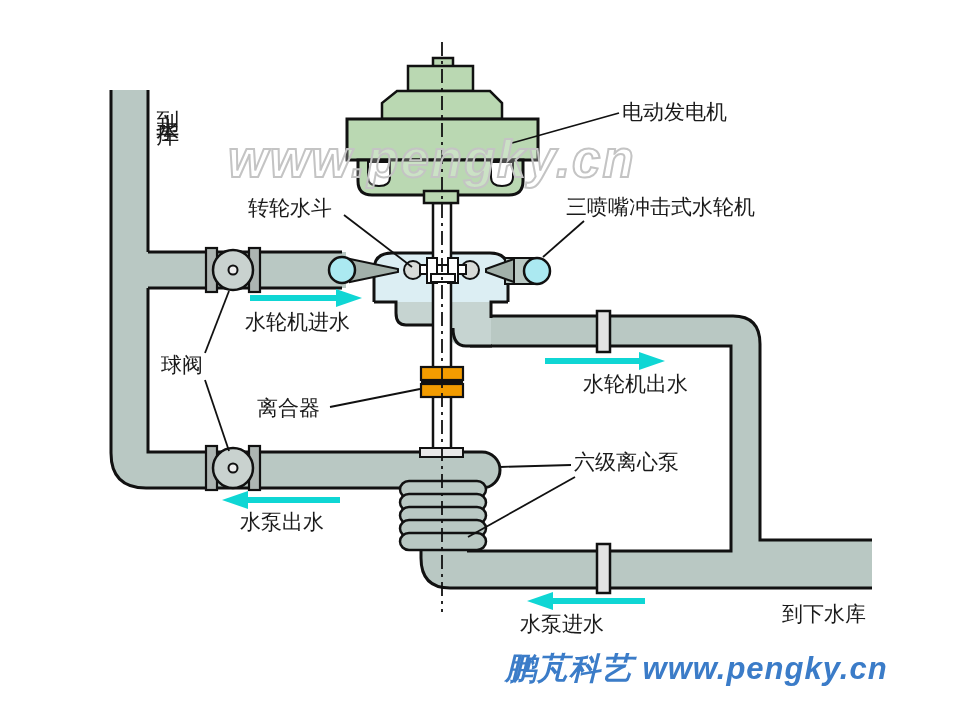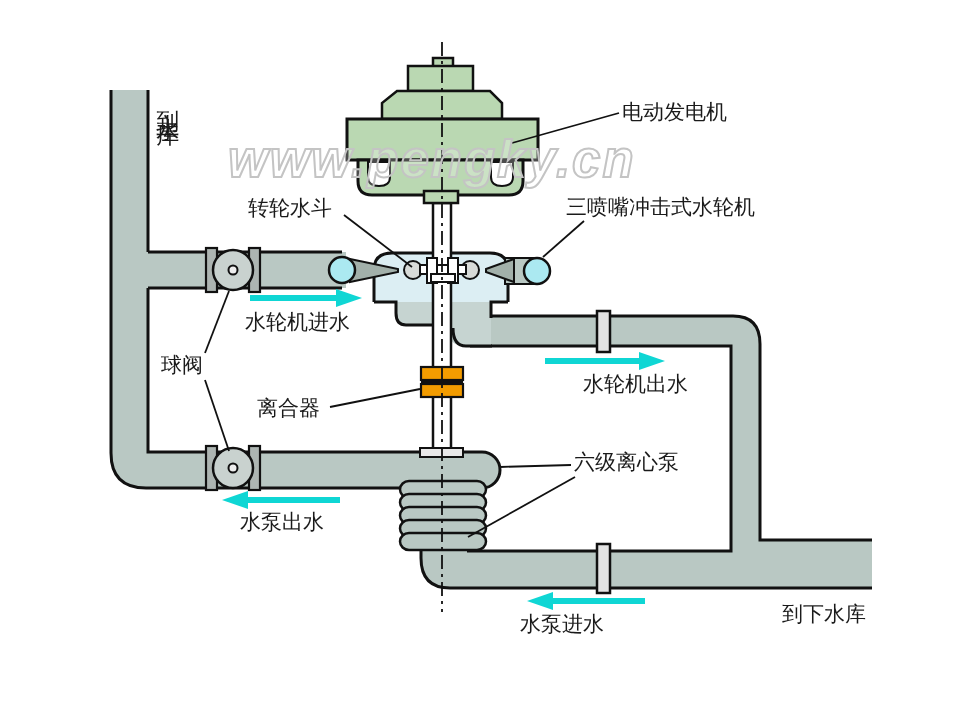--- a/index.html
+++ b/index.html
@@ -164,14 +164,15 @@
   <div class="lbl" style="left:566px;top:196px;">三喷嘴冲击式水轮机</div>
   <div class="lbl" style="left:245px;top:311px;">水轮机进水</div>
   <div class="lbl" style="left:161px;top:354px;">球阀</div>
   <div class="lbl" style="left:547px;top:373px;margin-left:36px;">水轮机出水</div>
   <div class="lbl" style="left:257px;top:397px;">离合器</div>
   <div class="lbl" style="left:574px;top:451px;">六级离心泵</div>
   <div class="lbl" style="left:240px;top:511px;">水泵出水</div>
   <div class="lbl" style="left:520px;top:613px;">水泵进水</div>
   <div class="lbl" style="left:782px;top:603px;">到下水库</div>
 
+  <div class="footer">鹏芃科艺 www.pengky.cn</div>
 
 </div>
 
 </body></html>

